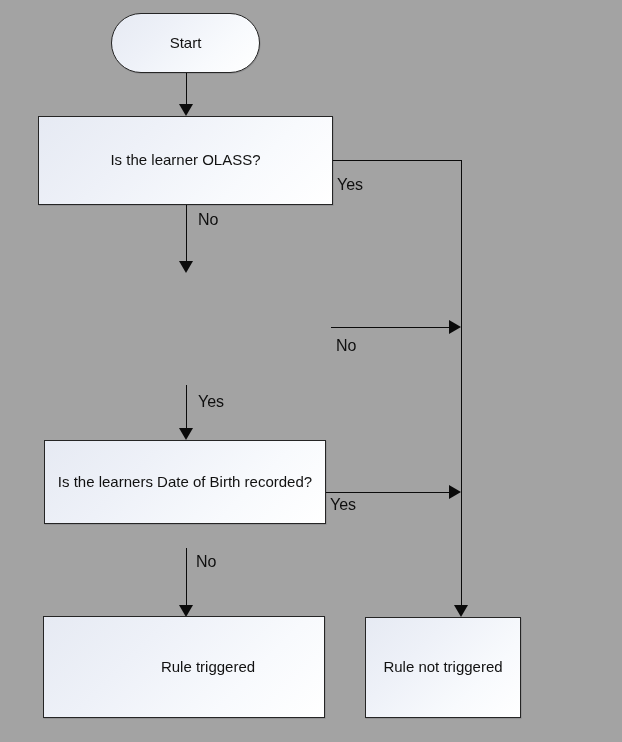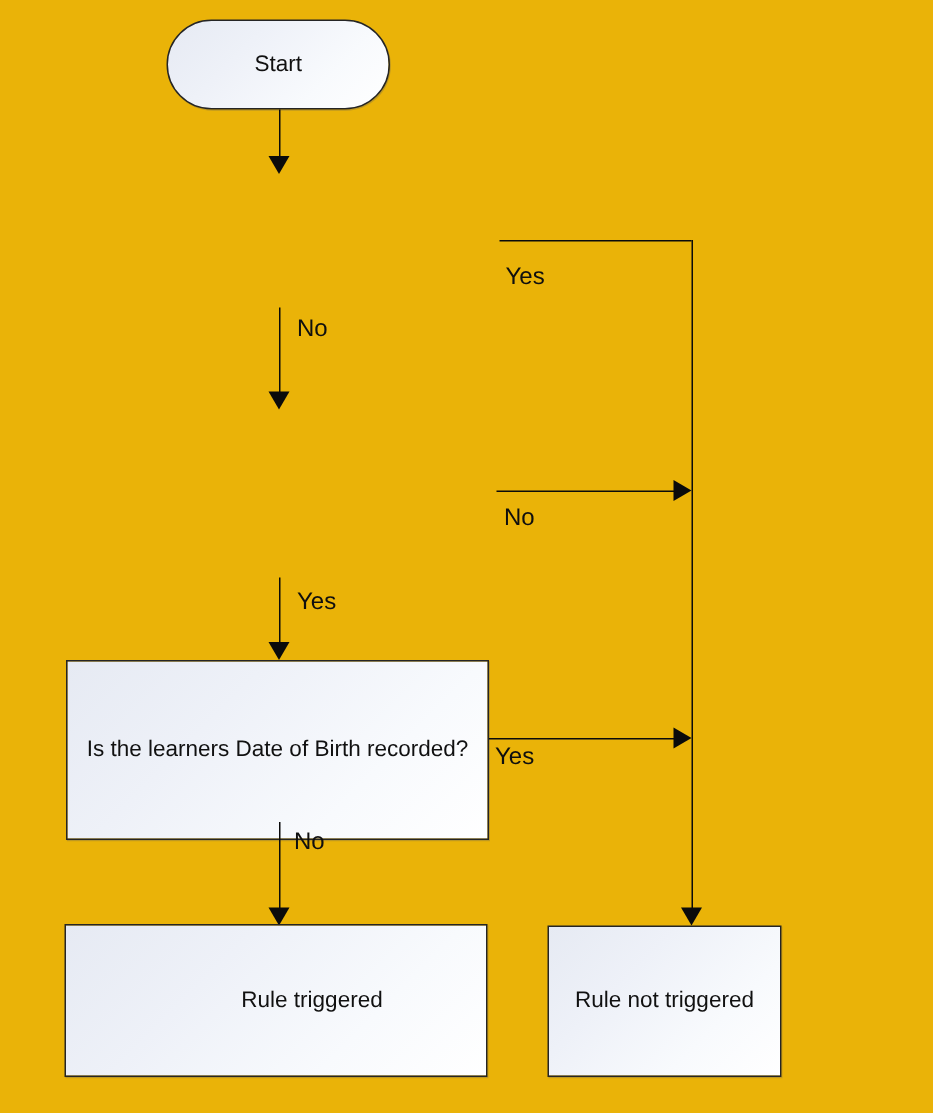--- a/index.html
+++ b/index.html
@@ -4,21 +4,21 @@
 <style>
   html, body {
     margin: 0;
     padding: 0;
     background: #ffffff;
   }
   #canvas {
     position: relative;
     width: 622px;
     height: 742px;
-    background: #eab308;
+    background: #a3a3a3;
     font-family: "Liberation Sans", sans-serif;
     overflow: hidden;
   }
   .node {
     position: absolute;
     box-sizing: border-box;
     border: 1.4px solid #252525;
     background: linear-gradient(135deg, #e6eaf3 0%, #eef1f8 34%, #f8fafd 70%, #ffffff 100%);
     display: flex;
     align-items: center;
@@ -78,41 +78,44 @@
 
 <div id="canvas">
 
   <div class="node terminator" style="left:111px; top:13px; width:149px; height:60px;">
     <span class="label">Start</span>
   </div>
 
   <div class="line-v" style="left:186px; top:73px; height:32px;"></div>
   <div class="arrow-down" style="left:179px; top:104px;"></div>
 
+  <div class="node" style="left:38px; top:116px; width:295px; height:89px;">
+    <span class="label">Is the learner OLASS?</span>
+  </div>
 
   <div class="line-h" style="left:333px; top:160px; width:128px;"></div>
   <div class="edge-label" style="left:337px; top:177px;">Yes</div>
 
   <div class="line-v" style="left:461px; top:160px; height:446px;"></div>
   <div class="arrow-down" style="left:454px; top:605px;"></div>
 
   <div class="line-v" style="left:186px; top:205px; height:57px;"></div>
   <div class="arrow-down" style="left:179px; top:261px;"></div>
   <div class="edge-label" style="left:198px; top:212px;">No</div>
 
 
   <div class="line-h" style="left:331px; top:327px; width:120px;"></div>
   <div class="arrow-right" style="left:449px; top:320px;"></div>
   <div class="edge-label" style="left:336px; top:338px;">No</div>
 
   <div class="line-v" style="left:186px; top:385px; height:44px;"></div>
   <div class="arrow-down" style="left:179px; top:428px;"></div>
   <div class="edge-label" style="left:198px; top:394px;">Yes</div>
 
-  <div class="node" style="left:44px; top:440px; width:282px; height:120px;">
+  <div class="node" style="left:44px; top:440px; width:282px; height:84px;">
     <span class="label">Is the learners Date of Birth recorded?</span>
   </div>
 
   <div class="line-h" style="left:326px; top:492px; width:125px;"></div>
   <div class="arrow-right" style="left:449px; top:485px;"></div>
   <div class="edge-label" style="left:330px; top:497px;">Yes</div>
 
   <div class="line-v" style="left:186px; top:548px; height:59px;"></div>
   <div class="arrow-down" style="left:179px; top:605px;"></div>
   <div class="edge-label" style="left:196px; top:554px;">No</div>

